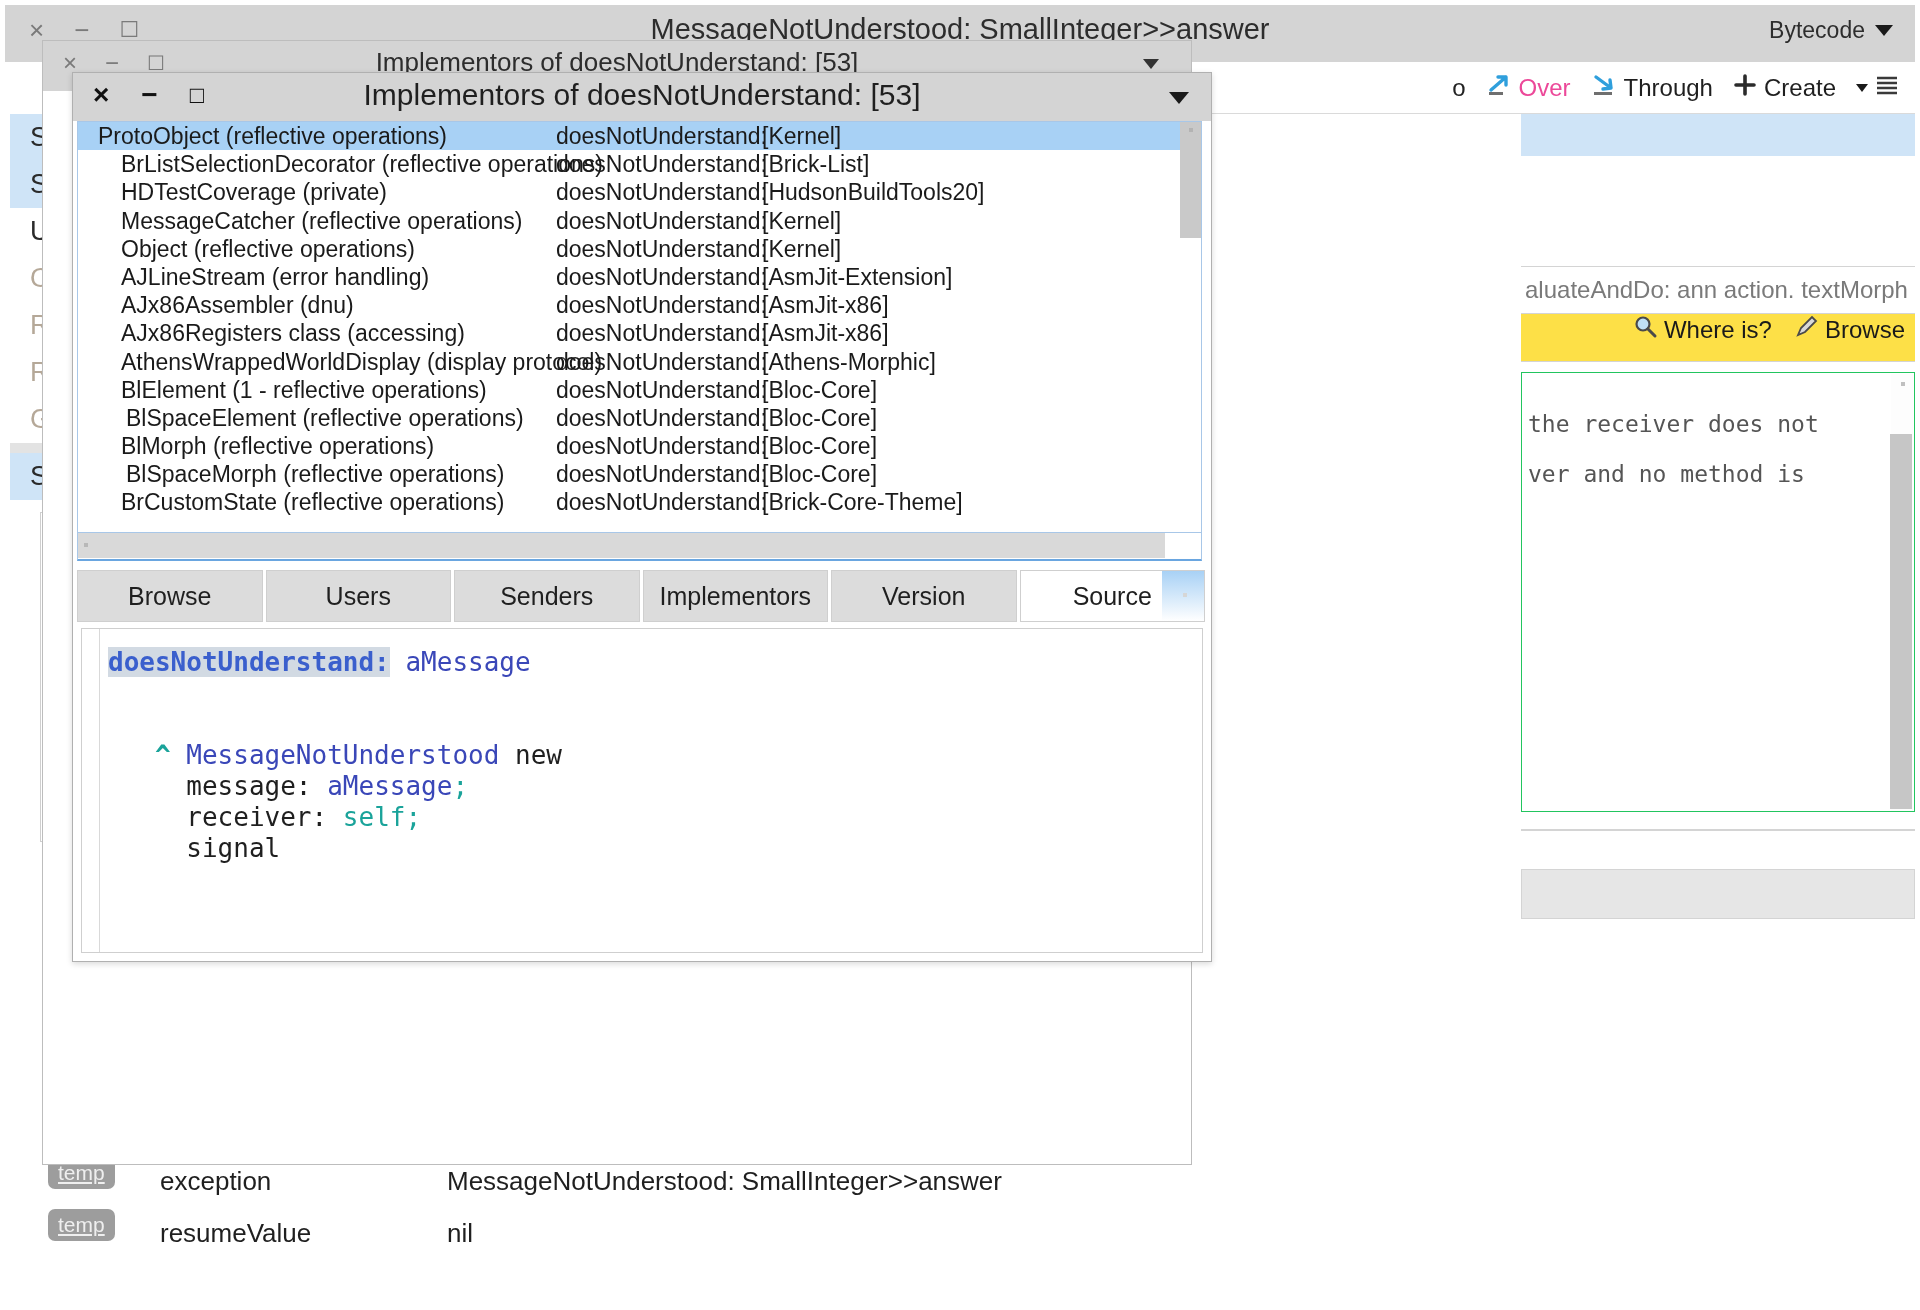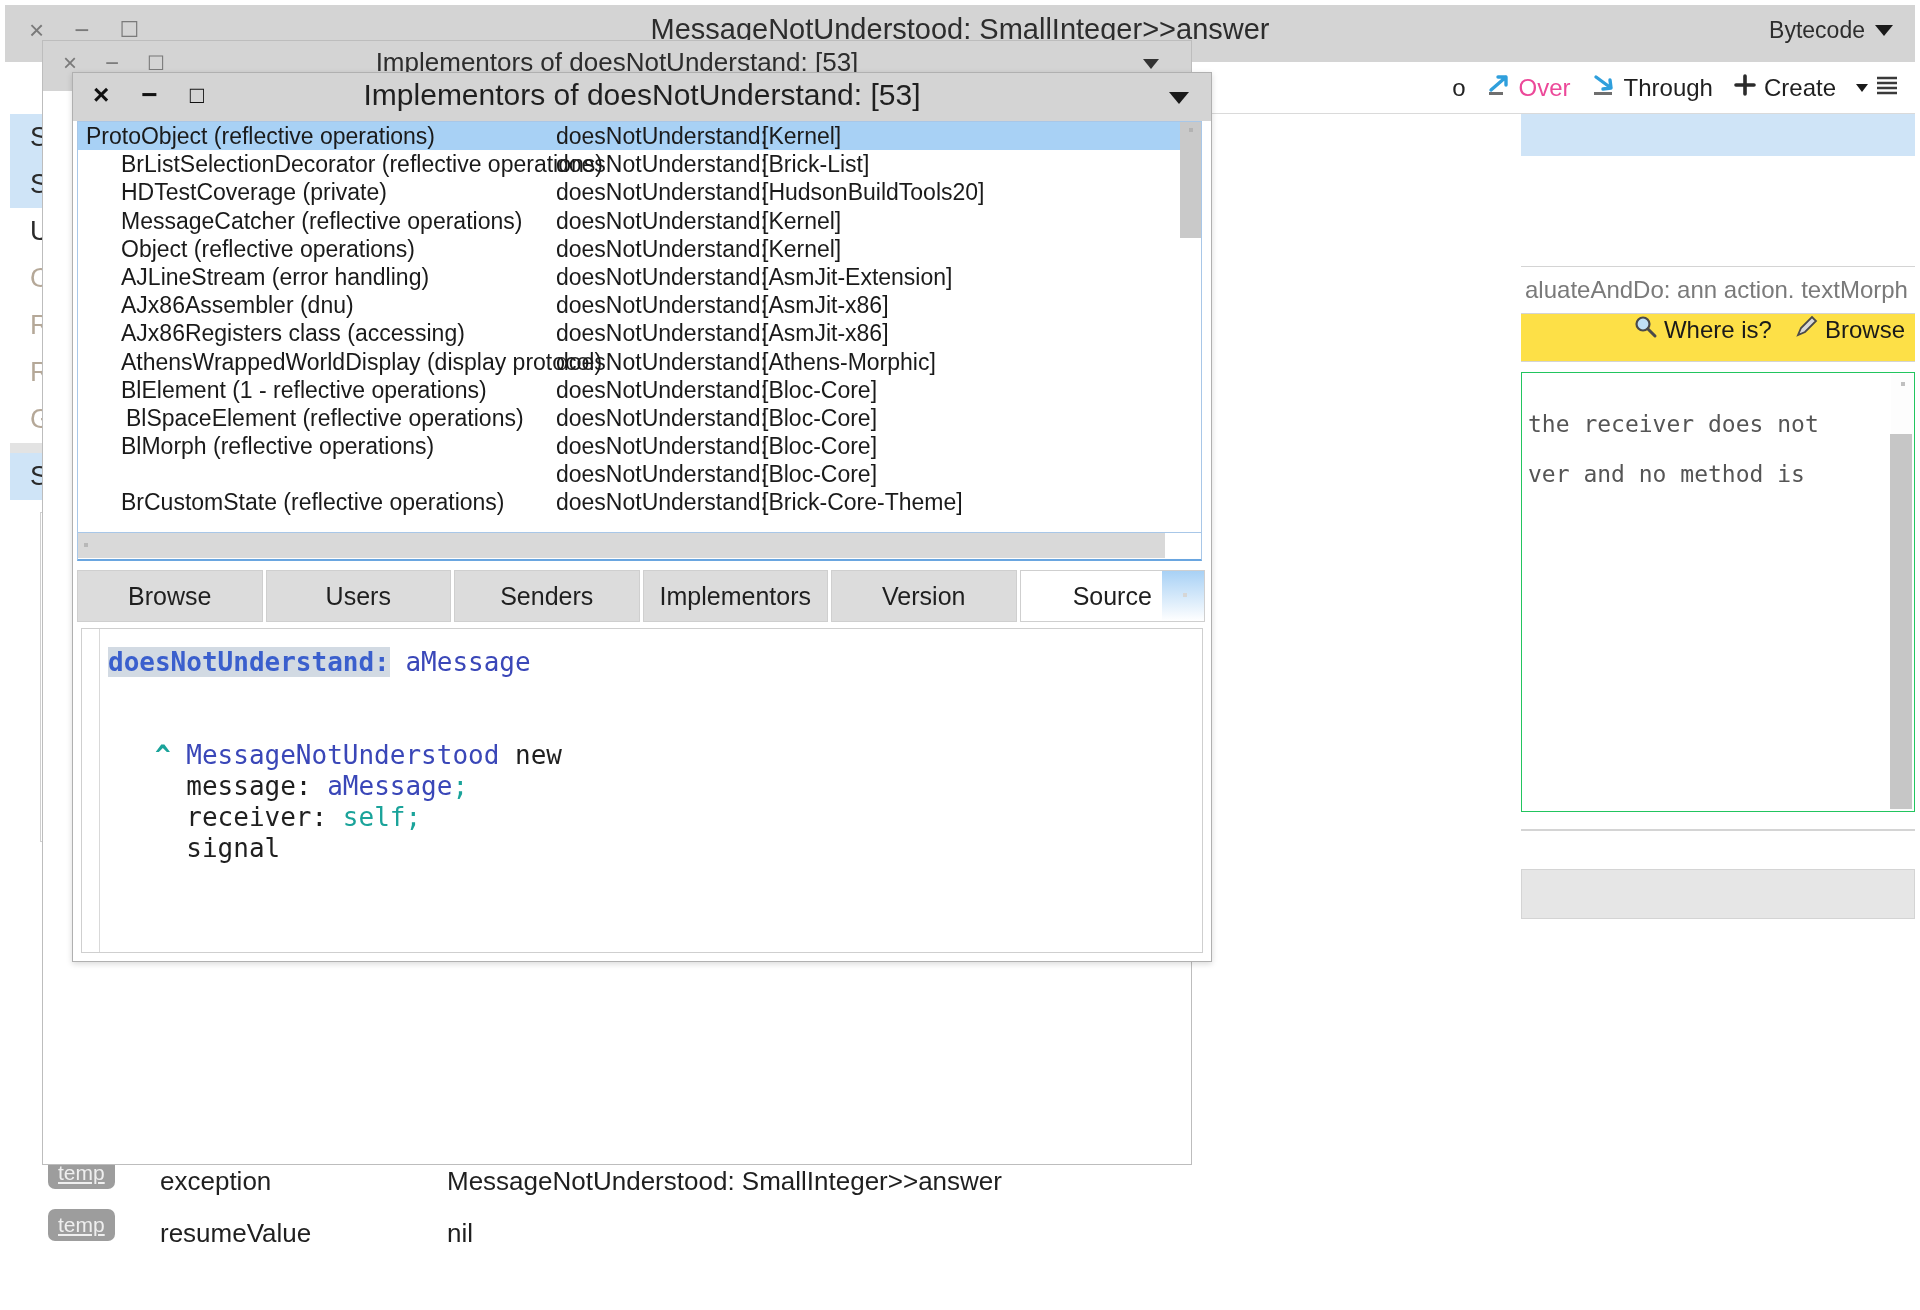--- a/index.html
+++ b/index.html
@@ -198,21 +198,21 @@
     background: #ffffff;
     border: 1px solid #a8c7e8;
     overflow: hidden;
   }
   .list-rows { position: absolute; left:0; top:0; width: 1104px; }
   .lrow {
     position: relative; height: 28.2px; line-height: 28.2px;
     font-size: 23px; color: #1a1a1a; white-space: nowrap;
   }
   .lrow.sel { background: #a8d1f5; }
-  .lrow .c1 { position: absolute; left: 8px; }
+  .lrow .c1 { position: absolute; left: 20px; }
   .lrow .c2 { position: absolute; left: 478px; }
   .lrow .c3 { position: absolute; left: 684px; }
   .ind1 .c1 { left: 22px; margin-left: 21px; }
   .ind2 .c1 { left: 48px; }
 
   .vbar {
     position: absolute; right: 0; top: 0; width: 21px; height: 100%;
     background: #ffffff;
   }
   .vthumb {
@@ -492,20 +492,21 @@
             <span class="c1">BlSpaceElement (reflective operations)</span>
             <span class="c2">doesNotUnderstand:</span>
             <span class="c3">[Bloc-Core]</span>
           </div>
           <div class="lrow ind1">
             <span class="c1">BlMorph (reflective operations)</span>
             <span class="c2">doesNotUnderstand:</span>
             <span class="c3">[Bloc-Core]</span>
           </div>
           <div class="lrow ind2">
+            <span class="c1">BlSpaceMorph (reflective operations)</span>
             <span class="c2">doesNotUnderstand:</span>
             <span class="c3">[Bloc-Core]</span>
           </div>
           <div class="lrow ind1">
             <span class="c1">BrCustomState (reflective operations)</span>
             <span class="c2">doesNotUnderstand:</span>
             <span class="c3">[Brick-Core-Theme]</span>
           </div>
         </div>
       <div class="vbar">

